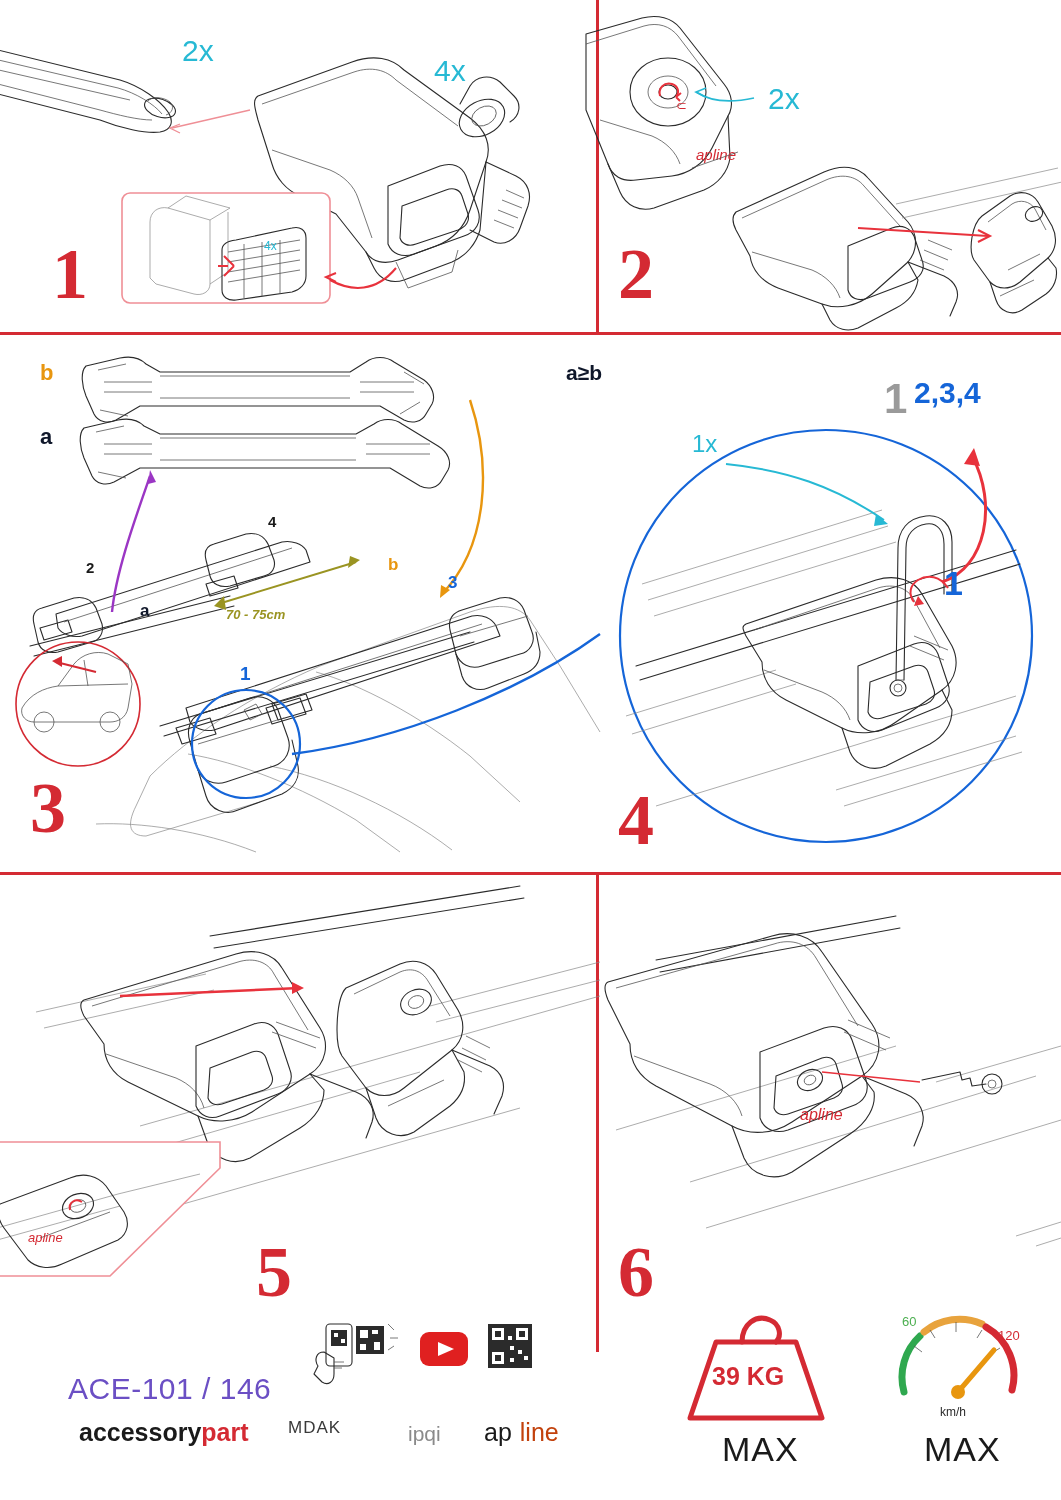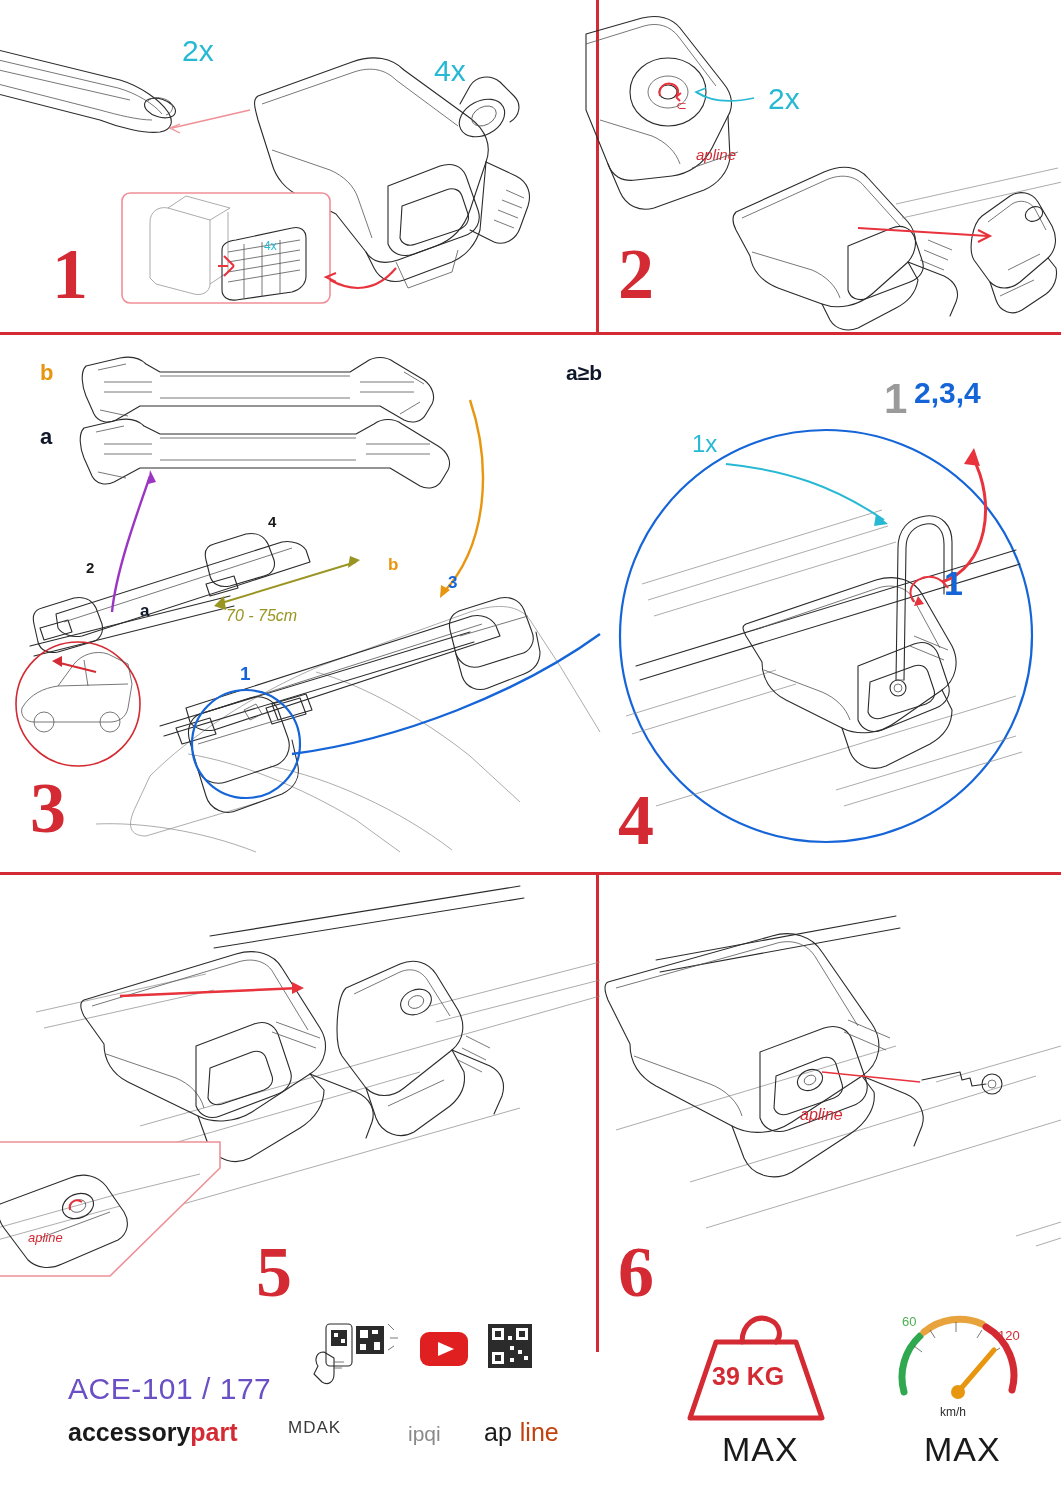--- a/index.html
+++ b/index.html
@@ -76,21 +76,21 @@
     position: absolute;
     font-family: "Liberation Sans", sans-serif;
   }
   #model-code {
     left: 68px; top: 1372px;
     font-size: 30px;
     color: #6b4fc4;
     letter-spacing: 0.5px;
   }
   #brand-accessorypart {
-    left: 68px; top: 1418px;
+    left: 79px; top: 1418px;
     font-size: 25px;
     font-weight: 700;
   }
   #brand-accessorypart .part { color: #d42a33; }
   #brand-accessorypart .acc { color: #1a1a1a; }
   #brand-mdak {
     left: 288px; top: 1418px;
     font-size: 17px; color: #3a3a3a; letter-spacing: 1px;
   }
   #brand-ipqi {
@@ -309,21 +309,21 @@
       <circle class="ln-thin" cx="110" cy="386" r="10"></circle>
       <path style="stroke:#d42a33;stroke-width:2;fill:none" d="M96,336 L56,326"></path>
       <path d="M62,320 L52,325 L62,331 Z" fill="#d42a33"></path>
     </g>
   </svg>
 
   <div class="lbl orange" style="left:40px; top:362px; font-size:22px; font-weight:700;">b</div>
   <div class="lbl purple" style="left:40px; top:426px; font-size:22px; font-weight:700;">a</div>
   <div class="lbl purple" style="left:140px; top:602px; font-size:17px; font-weight:700;">a</div>
   <div class="lbl orange" style="left:388px; top:556px; font-size:17px; font-weight:700;">b</div>
-  <div class="lbl olive" style="left:226px; top:608px; font-size:16px; font-style:italic; font-weight:400;">70 - 75cm</div>
+  <div class="lbl olive" style="left:226px; top:608px; font-size:13px; font-style:italic; font-weight:700;">70 - 75cm</div>
   <div class="lbl blue" style="left:240px; top:664px; font-size:19px; font-weight:700;">1</div>
   <div class="lbl" style="left:86px; top:560px; font-size:15px; color:#1a1a1a; font-weight:700;">2</div>
   <div class="lbl blue" style="left:448px; top:574px; font-size:17px; font-weight:700;">3</div>
   <div class="lbl" style="left:268px; top:514px; font-size:15px; color:#1a1a1a; font-weight:700;">4</div>
   <div class="step-num" style="left:30px; top:772px;">3</div>
 
   <svg class="art" id="art-step4" style="left:596px; top:336px;" width="465" height="536" viewBox="0 0 465 536">
     <circle class="circle-blue" cx="230" cy="300" r="206"></circle>
     <g clip-path="none">
 
@@ -442,21 +442,21 @@
     <g>
       <path class="arrow-red" style="stroke-width:1.6" d="M226,196 L324,206"></path>
       <path class="ln" d="M326,204 L364,196 L366,204 L374,202 L376,210 L390,208"></path>
       <circle class="ln" cx="396" cy="208" r="10"></circle>
       <circle class="ln-thin" cx="396" cy="208" r="4"></circle>
     </g>
   </svg>
 
   <div class="step-num" style="left:618px; top:1236px;">6</div>
 
-  <div class="footer-brand" id="model-code">ACE-101 / 177</div>
+  <div class="footer-brand" id="model-code">ACE-101 / 146</div>
 
   <div class="footer-brand" id="brand-accessorypart">
     <span class="acc">accessory</span><span class="part">part</span>
   </div>
 
   <div class="footer-brand" id="brand-mdak">MDAK</div>
   <div class="footer-brand" id="brand-ipqi">ipqi</div>
   <div class="footer-brand" id="brand-apline">
     <span>ap</span><span class="line">line</span>
   </div>

